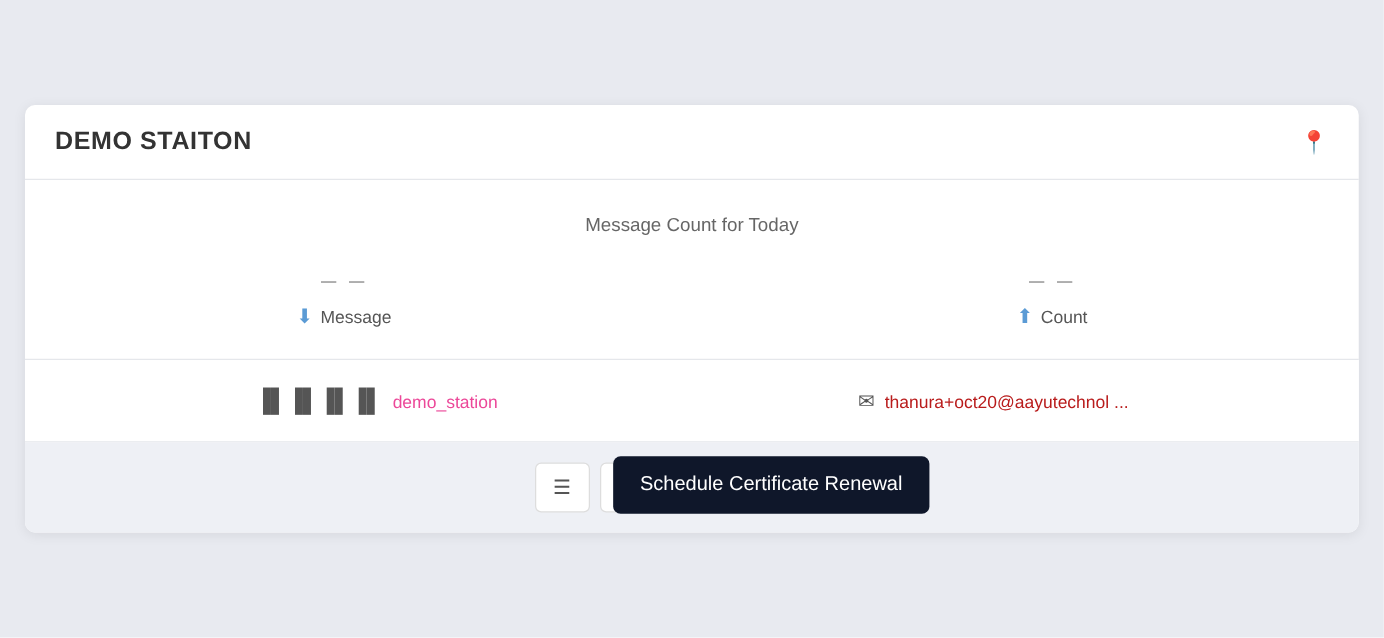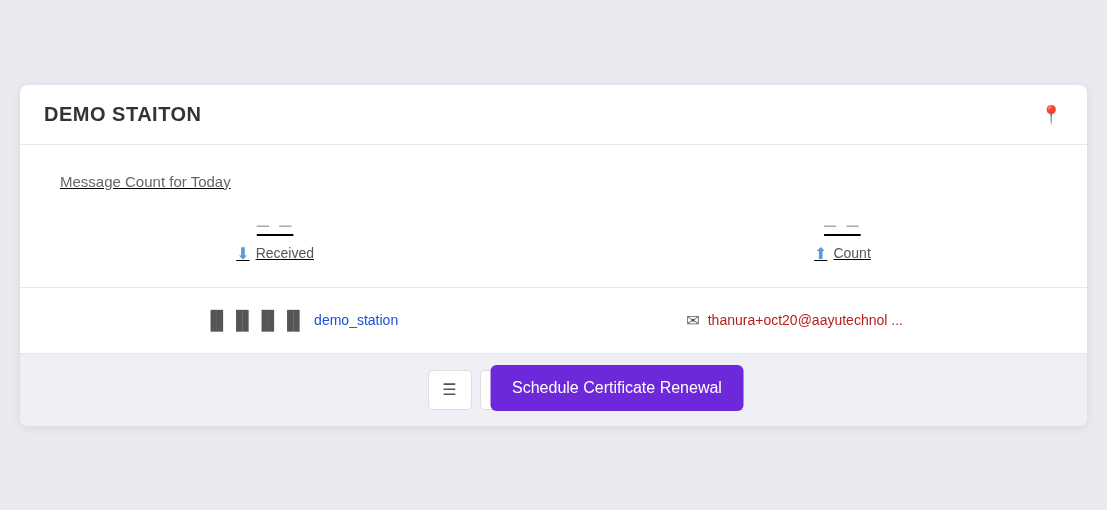--- a/index.html
+++ b/index.html
@@ -33,22 +33,21 @@
       color: #333;
       letter-spacing: 0.5px;
     }
     .pin-icon {
       color: #999;
       font-size: 18px;
     }
     .message-count-section {
       padding: 28px 40px 24px;
       border-bottom: 1px solid #e5e7eb;
-      text-align: left;
-      text-decoration: underline;
+      text-align: center;
     }
     .section-label {
       font-size: 15px;
       color: #666;
       margin-bottom: 22px;
     }
     .stats-row {
       display: flex;
       justify-content: center;
       gap: 500px;
@@ -99,28 +98,28 @@
     }
     .barcode-icon {
       font-size: 18px;
       color: #555;
     }
     .email-icon {
       font-size: 16px;
       color: #555;
     }
     .station-name {
-      color: #1d4ed8;
+      color: #ec4899;
     }
     .email-text {
       color: #b91c1c;
     }
     .tooltip {
       position: absolute;
-      background: #6d28d9;
+      background: #0f172a;
       color: #fff;
       border-radius: 6px;
       padding: 14px 22px;
       font-size: 16px;
       font-weight: 500;
       white-space: nowrap;
       left: 50%;
       transform: translateX(-25%);
       bottom: -58px;
       z-index: 10;
@@ -167,21 +166,21 @@
     <span class="pin-icon">📍</span>
   </div>
 
   <div class="message-count-section">
     <div class="section-label">Message Count for Today</div>
     <div class="stats-row">
       <div class="stat-item">
         <div class="stat-value">– –</div>
         <div class="stat-label">
           <span class="arrow-down">⬇</span>
-          <span>Received</span>
+          <span>Message</span>
         </div>
       </div>
       <div class="stat-item">
         <div class="stat-value">– –</div>
         <div class="stat-label">
           <span class="arrow-up">⬆</span>
           <span>Count</span>
         </div>
       </div>
     </div>

